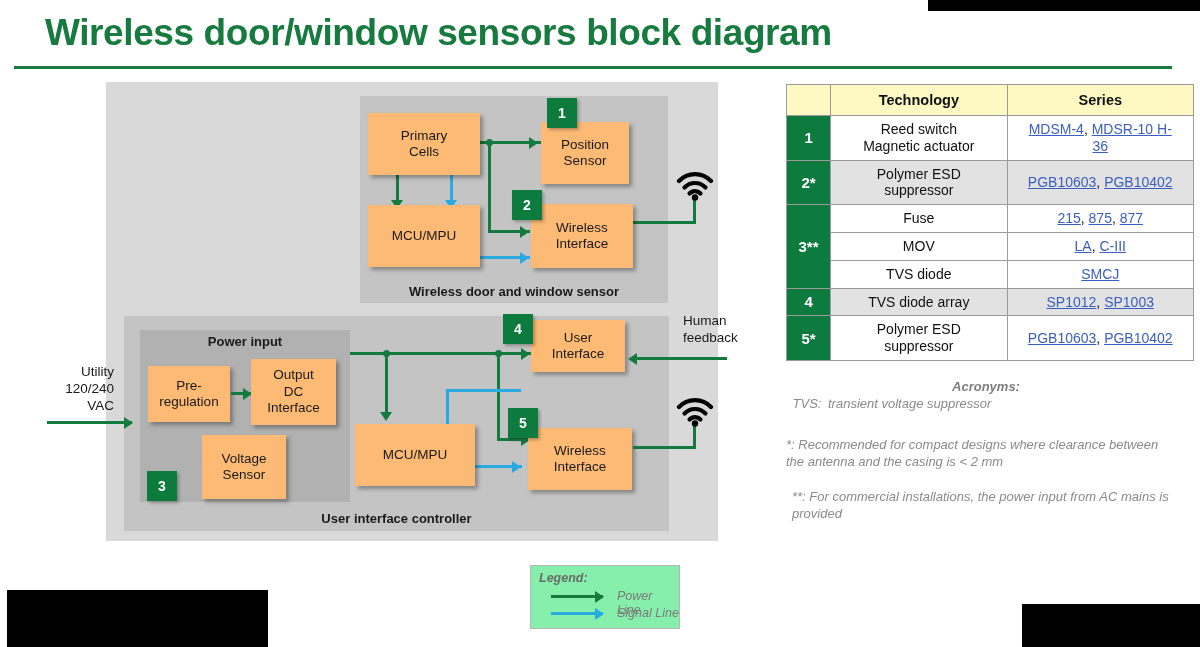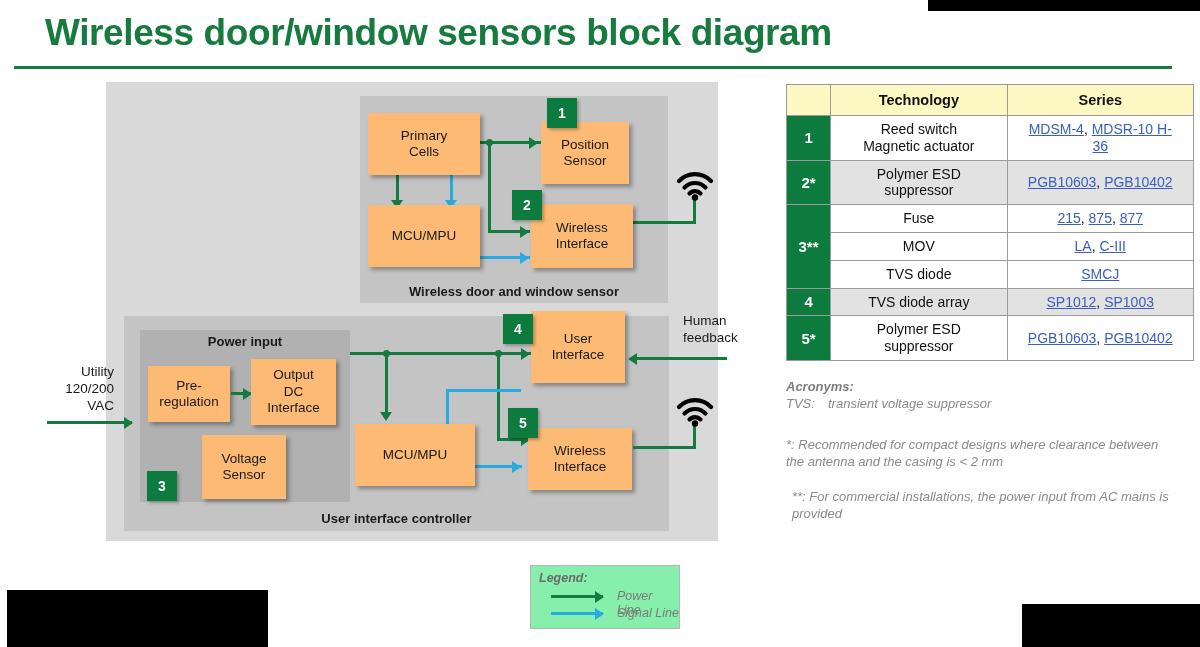--- a/index.html
+++ b/index.html
@@ -100,21 +100,21 @@
   td.tech{font-size:14px;color:#111;text-align:center;line-height:1.2;padding:5px 4px;}
   td.ser{font-size:14px;text-align:center;line-height:1.2;padding:5px 16px;color:#111;}
   td.ser a{color:#3b5fc0;text-decoration:underline;}
   tr.alt td.tech, tr.alt td.ser{background:#e2e2e2;}
 
   
   .note{
     color:#8a8a8a;font-style:italic;font-size:13px;line-height:1.32;
   }
   .note b{font-weight:bold;font-style:italic;color:#7e7e7e;}
-  #acronyms{left:786px;top:378px;width:400px;}
+  #acronyms{left:786px;top:378px;width:400px;text-align:center;}
   #note-star{left:786px;top:436px;width:380px;}
   #note-2star{left:792px;top:488px;width:380px;}
   .acr-row{display:flex;}
   .acr-key{width:42px;}
 </style>
 </head>
 <body>
 
 <div class="abs blackbar" style="left:928px;top:0;width:272px;height:11px;"></div>
 <div class="abs blackbar" style="left:7px;top:590px;width:261px;height:57px;"></div>
@@ -177,21 +177,21 @@
   <path d="M13.5 21.5 A7.5 7.5 0 0 1 24.5 21.5" stroke="#000" stroke-width="4.2" fill="none" stroke-linecap="round"></path>
   <circle cx="19" cy="25.5" r="3.2" fill="#000"></circle>
 </svg>
 
 <div class="abs subpanel" id="uic-panel"></div>
 <div class="abs" id="power-panel" style="background:#b1b1b1;"></div>
 <div class="abs panel-caption" style="left:140px;top:334px;width:210px;">Power input</div>
 
 <div class="abs sidelabel" style="left:36px;top:364px;width:78px;text-align:right;">
   <span>Utility</span><br>
-  <span>120/200</span><br>
+  <span>120/240</span><br>
   <span>VAC</span>
 </div>
 <div class="abs pl" style="left:47px;top:421px;width:85px;height:3px;"></div>
 <div class="abs arr arr-r-g" style="left:124px;top:417px;"></div>
 
 <div class="abs block" style="left:148px;top:366px;width:82px;height:56px;">
   <div>
     <span>Pre-</span><br>
     <span>regulation</span>
   </div>
@@ -226,21 +226,21 @@
 <div class="abs arr arr-r-g" style="left:521px;top:434px;"></div>
 
 <div class="abs sl" style="left:446px;top:389px;width:3px;height:78px;"></div>
 <div class="abs sl" style="left:446px;top:389px;width:75px;height:3px;"></div>
 <div class="abs sl" style="left:470px;top:465px;width:52px;height:3px;"></div>
 <div class="abs arr arr-r-c" style="left:512px;top:461px;"></div>
 
 <div class="abs block" style="left:355px;top:424px;width:120px;height:62px;">
   <span>MCU/MPU</span>
 </div>
-<div class="abs block" style="left:531px;top:311px;width:94px;height:72px;">
+<div class="abs block" style="left:531px;top:320px;width:94px;height:52px;">
   <div>
     <span>User</span><br>
     <span>Interface</span>
   </div>
 </div>
 <div class="abs block" style="left:528px;top:428px;width:104px;height:62px;">
   <div>
     <span>Wireless</span><br>
     <span>Interface</span>
   </div>

